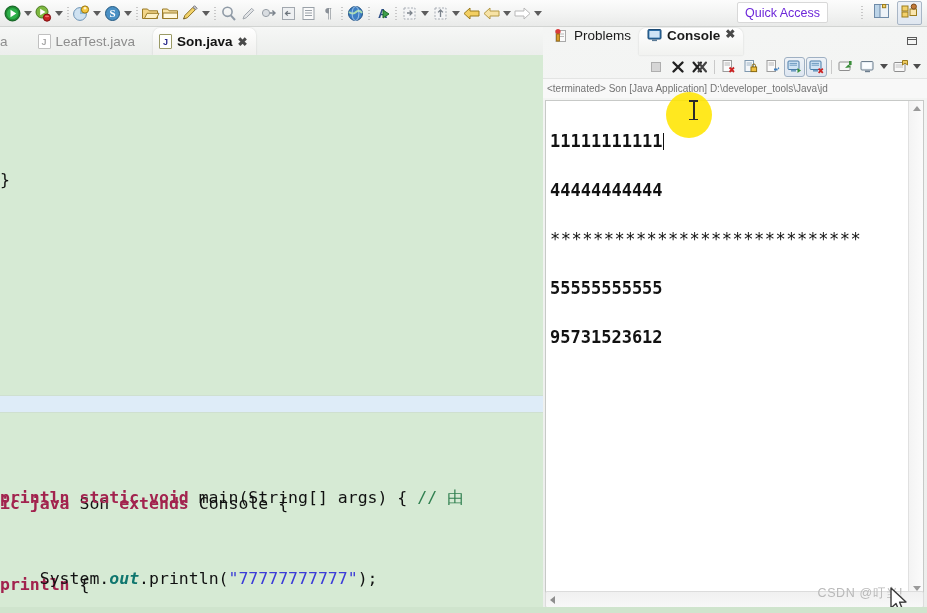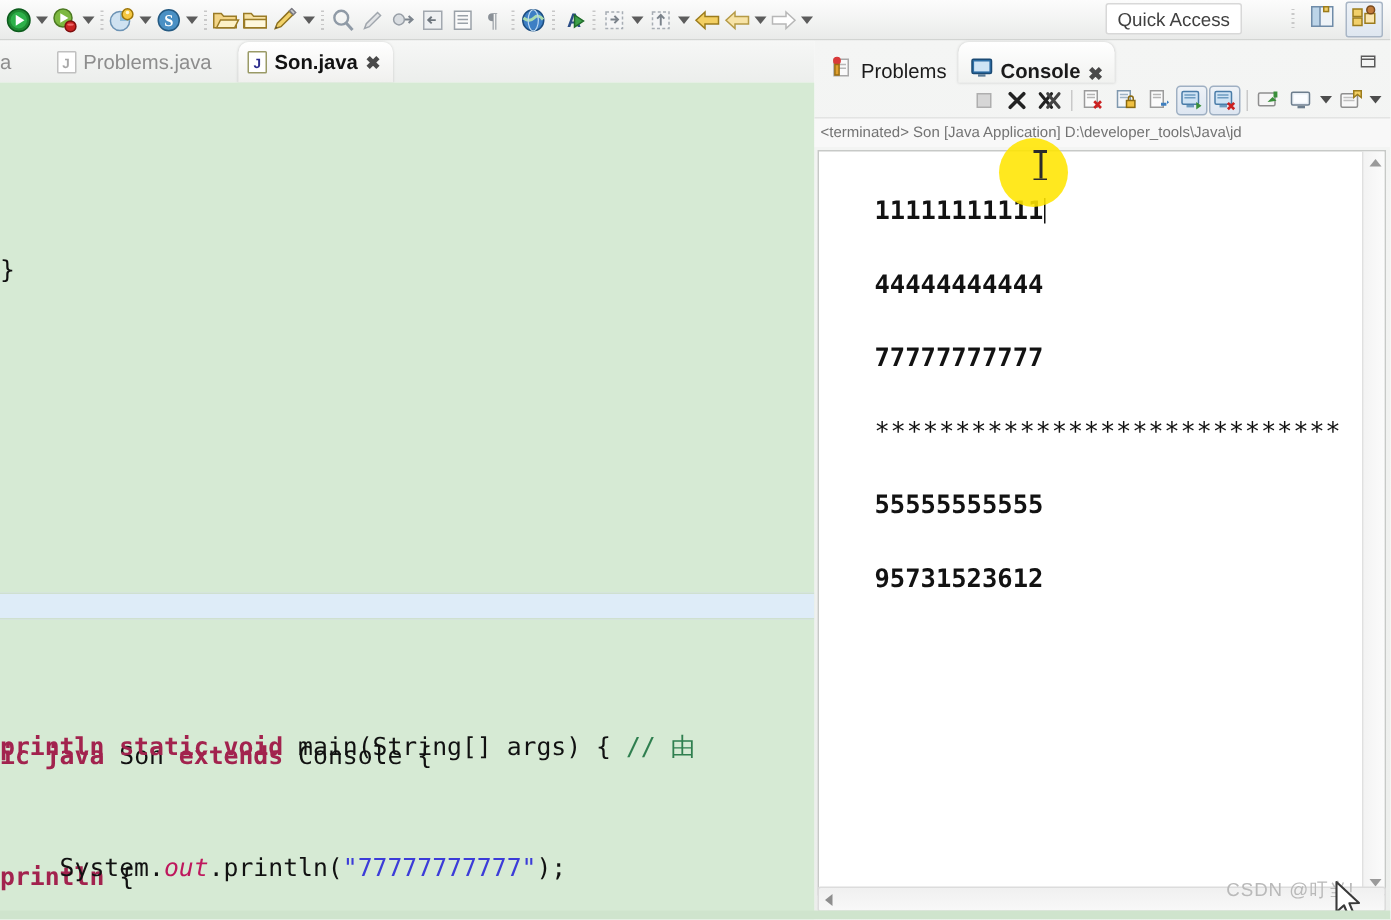--- a/index.html
+++ b/index.html
@@ -45,21 +45,21 @@
     width: 7px; height: 18px;
     display: flex; align-items: center; justify-content: center;
   }
   .tb-sep i {
     display: block; width: 2px; height: 13px;
     background: repeating-linear-gradient(#c8c8c8 0 1px, transparent 1px 3px);
   }
   .quick-access {
     position: absolute; right: 99px; top: 2px;
     height: 21px; line-height: 21px;
-    font-size: 12.5px; color: #404040;
+    font-size: 12.5px; color: #6d28d9;
     background: #fff;
     border: 1px solid #d8d8d8;
     border-radius: 2px;
     padding: 0 7px;
     white-space: nowrap;
   }
   .persp-btn {
     width: 25px; height: 24px;
     display: flex; align-items: center; justify-content: center;
   }
@@ -114,38 +114,38 @@
   }
   .blk-top { position: absolute; left: 0; top: 0; width: 543px; }
   .sash {
     position: absolute; left: 0; width: 543px; height: 18px;
     background: #deecf8;
     border-top: 1px solid #cfe0d0;
     border-bottom: 1px solid #cfe0d0;
   }
   .kw   { color: #a2234e; font-weight: bold; }
   .str  { color: #3c3cd8; }
-  .fld  { color: #be185d; font-style: italic; font-weight: normal; }
+  .fld  { color: #0f766e; font-style: italic; font-weight: bold; }
   .cmt  { color: #2f7f4f; }
   .dim  { color: #8fae8e; }
   .pln  { color: #111; }
 
   
   .rpanel {
     position: absolute; left: 543px; top: 27px;
     width: 384px; height: 586px;
     background: linear-gradient(#f4f5f4,#eceeec);
   }
   .vtabbar {
     position: relative; height: 28px;
     display: flex; align-items: flex-end;
     padding-left: 3px;
   }
   .vtab {
-    height: 27px; display: flex; align-items: flex-end;
+    height: 27px; display: flex; align-items: flex-start;
     gap: 5px; padding: 0 8px;
     font-size: 13.5px; color: #1b1b1b;
     white-space: nowrap;
   }
   .vtab.active {
     font-weight: bold;
     background: linear-gradient(#ffffff,#f1f2f0);
     border-top-left-radius: 7px; border-top-right-radius: 7px;
     box-shadow: 0 0 2px rgba(0,0,0,0.16);
   }
@@ -187,21 +187,20 @@
     background: #fff;
     border: 1px solid #c7c9c7;
     overflow: hidden;
   }
   .out {
     font-family: "DejaVu Sans Mono", monospace;
     font-size: 17px; line-height: 24.5px;
     color: #121212; font-weight: bold;
     padding: 3px 0 0 4px;
     white-space: pre;
-    margin-left: 33px;
   }
   .out .stars { font-weight: normal; letter-spacing: 0.5px; }
   .vscroll {
     position: absolute; right: 0; top: 0;
     width: 15px; height: 100%;
     background: linear-gradient(90deg,#f3f3f3,#fbfbfb);
     border-left: 1px solid #e0e0e0;
   }
   .vscroll .arrow-up {
     position:absolute; left: 4px; top: 5px;
@@ -522,21 +521,21 @@
       </span>
     </div>
   </div>
 
   <div class="tabbar">
     <div class="etab cut">
       <span>a</span>
     </div>
     <div class="etab" style="margin-left:16px;">
       <span class="jfile dim">J</span>
-      <span>Problems.java</span>
+      <span>LeafTest.java</span>
     </div>
     <div class="etab active" style="margin-left:10px;">
       <span class="jfile">J</span>
       <span>Son.java</span>
       <span class="xclose">✖</span>
     </div>
   </div>
 
   <div class="editor">
 
@@ -701,21 +700,20 @@
           <i></i>
         </div>
     </div>
 
     <div class="termline">&lt;terminated&gt; Son [Java Application] D:\developer_tools\Java\jd</div>
 
     <div class="consolebox">
       <div class="out">
 <div><span>11111111111</span><span class="caret"></span></div>
 <div>44444444444</div>
-<div>77777777777</div>
 <div class="stars">*****************************</div>
 <div>55555555555</div>
 <div>95731523612</div>
       </div>
       <div class="vscroll">
         <span class="arrow-up"></span>
         <span class="arrow-dn"></span>
       </div>
     </div>
 

